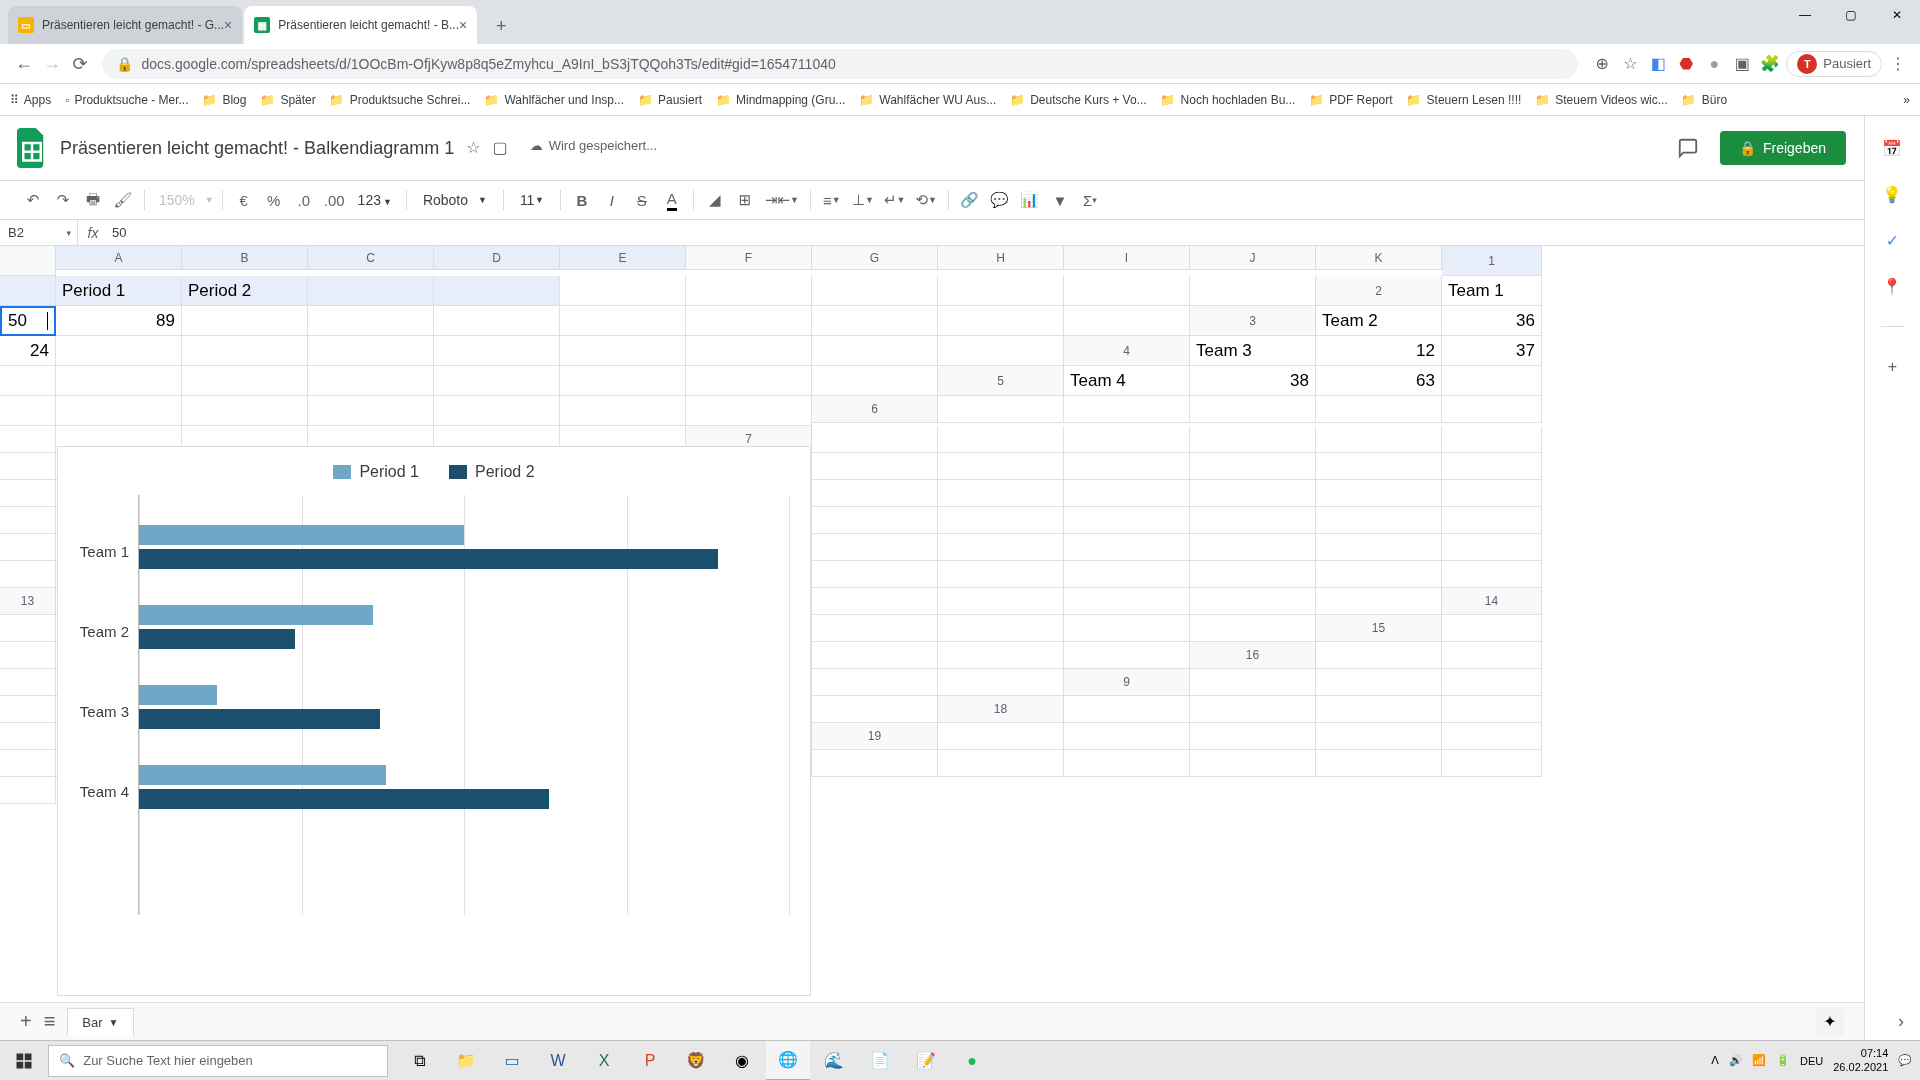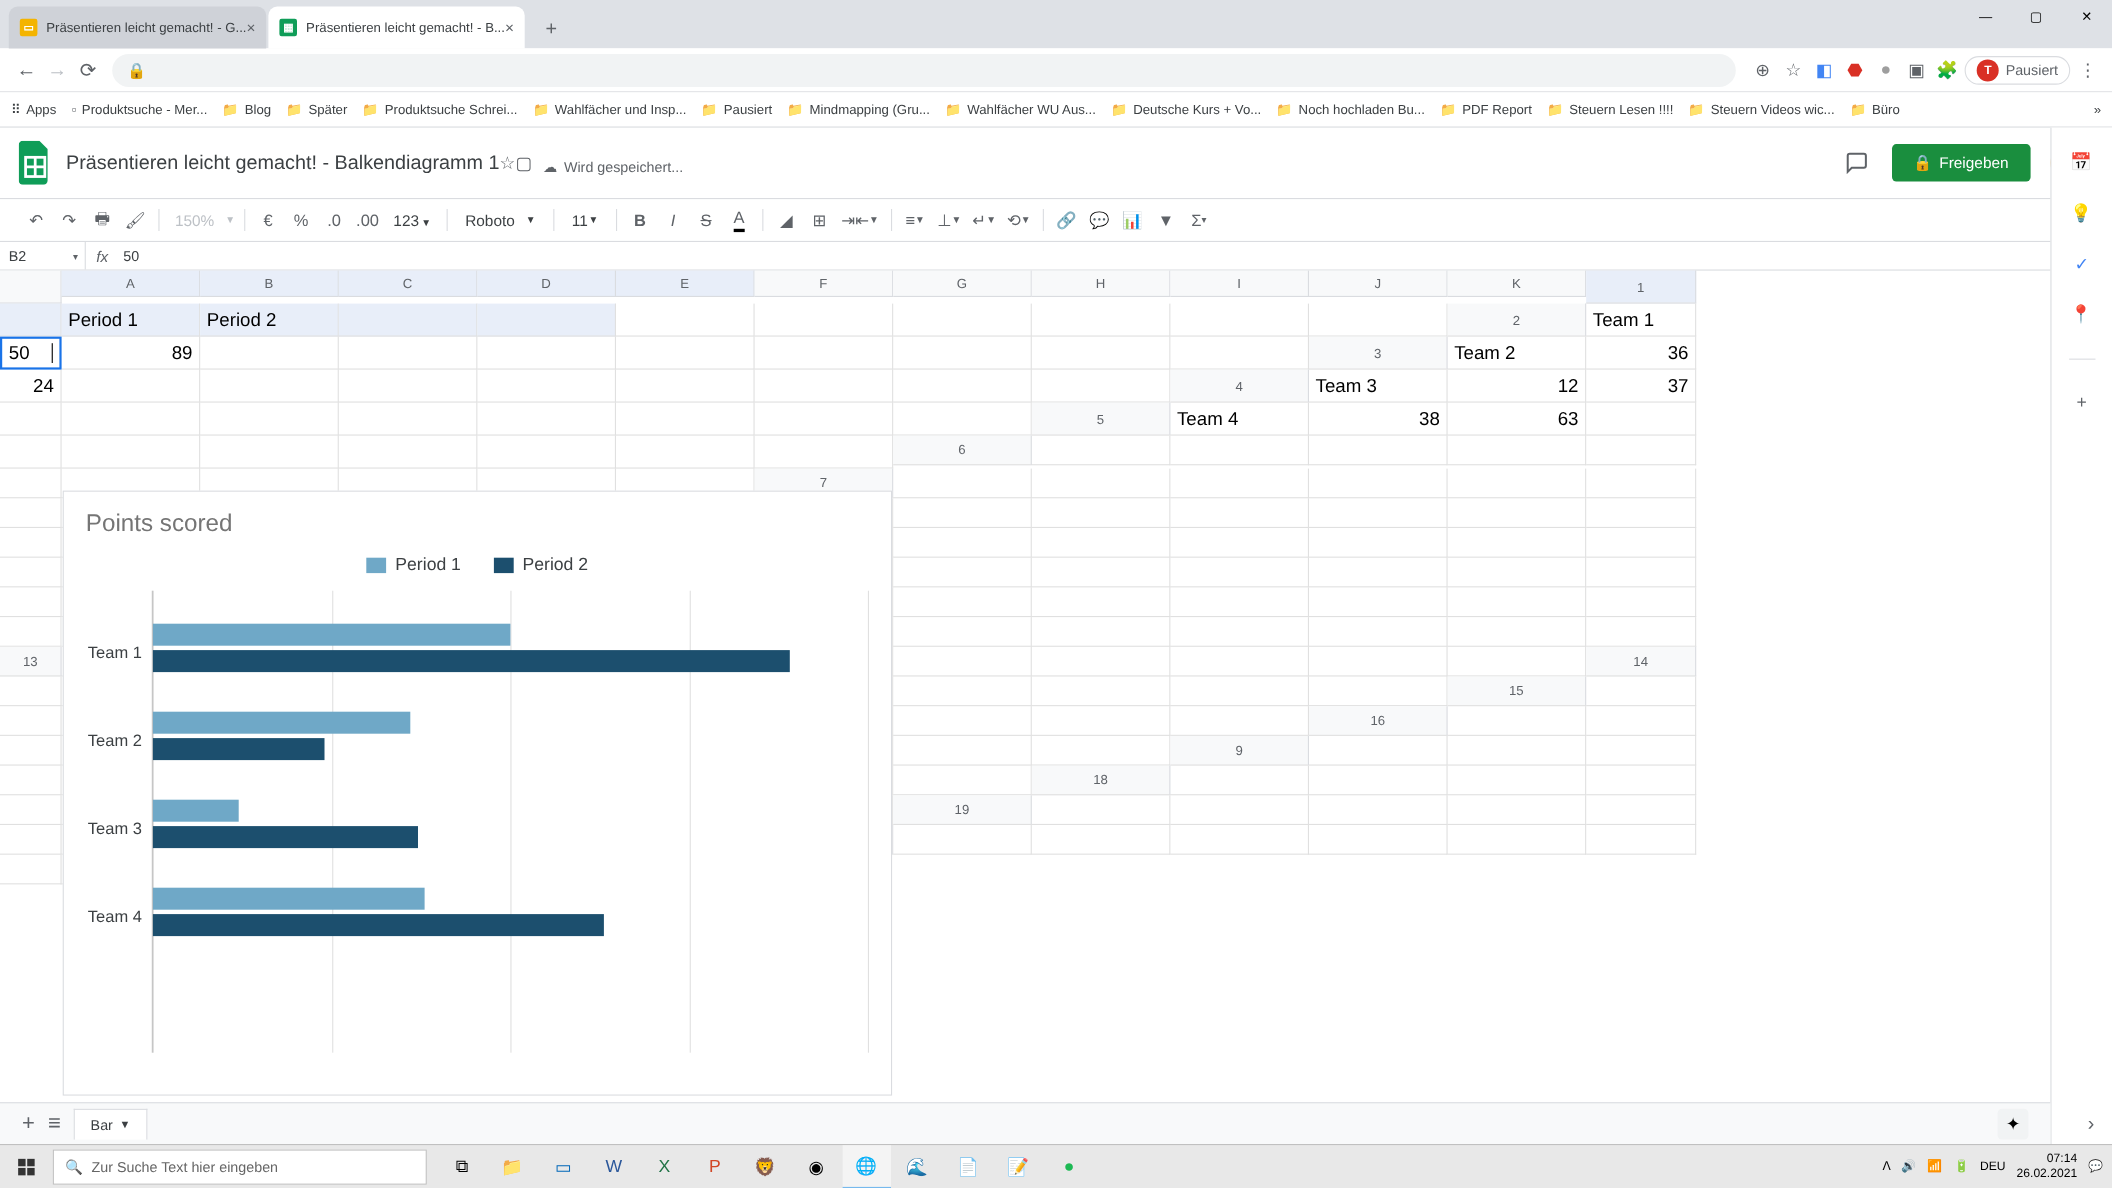--- a/index.html
+++ b/index.html
@@ -23,21 +23,21 @@
 
 .bookmarks { height: 32px; background: #fff; display: flex; align-items: center; padding: 0 10px; border-bottom: 1px solid #dadce0; gap: 14px; }
 .bm { font-size: 12px; color: #3c4043; display: flex; align-items: center; gap: 5px; white-space: nowrap; }
 .bm-folder { color: #5f6368; }
 
 
 .sheets-header { height: 64px; display: flex; align-items: center; padding: 8px 12px; }
 .sheets-logo { width: 40px; height: 40px; display: flex; align-items: center; justify-content: center; }
 .sheets-logo svg { width: 30px; height: 40px; }
 .title-area { flex: 1; margin-left: 8px; }
-.doc-title { font-size: 18px; color: #3c4043; display: flex; align-items: flex-end; gap: 0; }
+.doc-title { font-size: 18px; color: #3c4043; display: flex; align-items: flex-start; gap: 12px; }
 .doc-title .star, .doc-title .move { color: #5f6368; font-size: 16px; }
 .saving { color: #5f6368; font-size: 13px; display:flex; align-items:center; gap:6px; margin-left:10px;}
 .menu-row { display: flex; gap: 2px; font-size: 14px; color: #3c4043; margin-top: 2px; }
 .menu-item { padding: 2px 8px; }
 .last-edit { color: #5f6368; text-decoration: underline; margin-left: 10px; font-size: 14px;}
 .header-right { display: flex; align-items: center; gap: 14px; }
 .comment-btn { width: 36px; height: 36px; display: flex; align-items: center; justify-content: center; color: #5f6368; }
 .share-btn { background: #1a8e3e; color: #fff; padding: 9px 20px; border-radius: 4px; font-size: 14px; font-weight: 500; display:flex; align-items:center; gap:6px;}
 .avatar { width: 36px; height: 36px; border-radius: 50%; background: linear-gradient(135deg,#f4b400,#db4437); margin-left:4px; margin-right:8px;}
 
@@ -131,20 +131,21 @@
   </div>
   <div class="new-tab">+</div>
 </div>
 
 <div class="addr-bar">
   <div class="nav-btn">←</div>
   <div class="nav-btn disabled">→</div>
   <div class="nav-btn">⟳</div>
   <div class="url-box">
     <span style="margin-right:8px">🔒</span>
+    <span>docs.google.com/spreadsheets/d/1OOcBm-OfjKyw8p8q5eZmyhcu_A9InI_bS3jTQQoh3Ts/edit#gid=1654711040</span>
   </div>
   <div class="addr-icon">⊕</div>
   <div class="addr-icon">☆</div>
   <div class="addr-icon" style="color:#4285f4">◧</div>
   <div class="addr-icon" style="color:#d93025">⬣</div>
   <div class="addr-icon" style="color:#9e9e9e">●</div>
   <div class="addr-icon">▣</div>
   <div class="addr-icon">🧩</div>
   <div class="pause-pill">
     <span class="dot">T</span>
@@ -567,21 +568,20 @@
       <div class="cell" style="height:27px"></div>
       <div class="cell" style="height:27px"></div>
       <div class="cell" style="height:27px"></div>
       <div class="cell" style="height:27px"></div>
       <div class="cell" style="height:27px"></div>
       <div class="cell" style="height:27px"></div>
       <div class="cell" style="height:27px"></div>
     </div>
 
   <div class="chart-box">
-    <div class="chart-title">Points scored</div>
     <div class="legend">
       <div class="leg-item">
           <span class="leg-sw" id="sw1" style="background: rgb(111, 168, 199);"></span>
           <span>Period 1</span>
         </div>
       <div class="leg-item">
           <span class="leg-sw" id="sw2" style="background: rgb(28, 79, 110);"></span>
           <span>Period 2</span>
         </div>
     </div>

